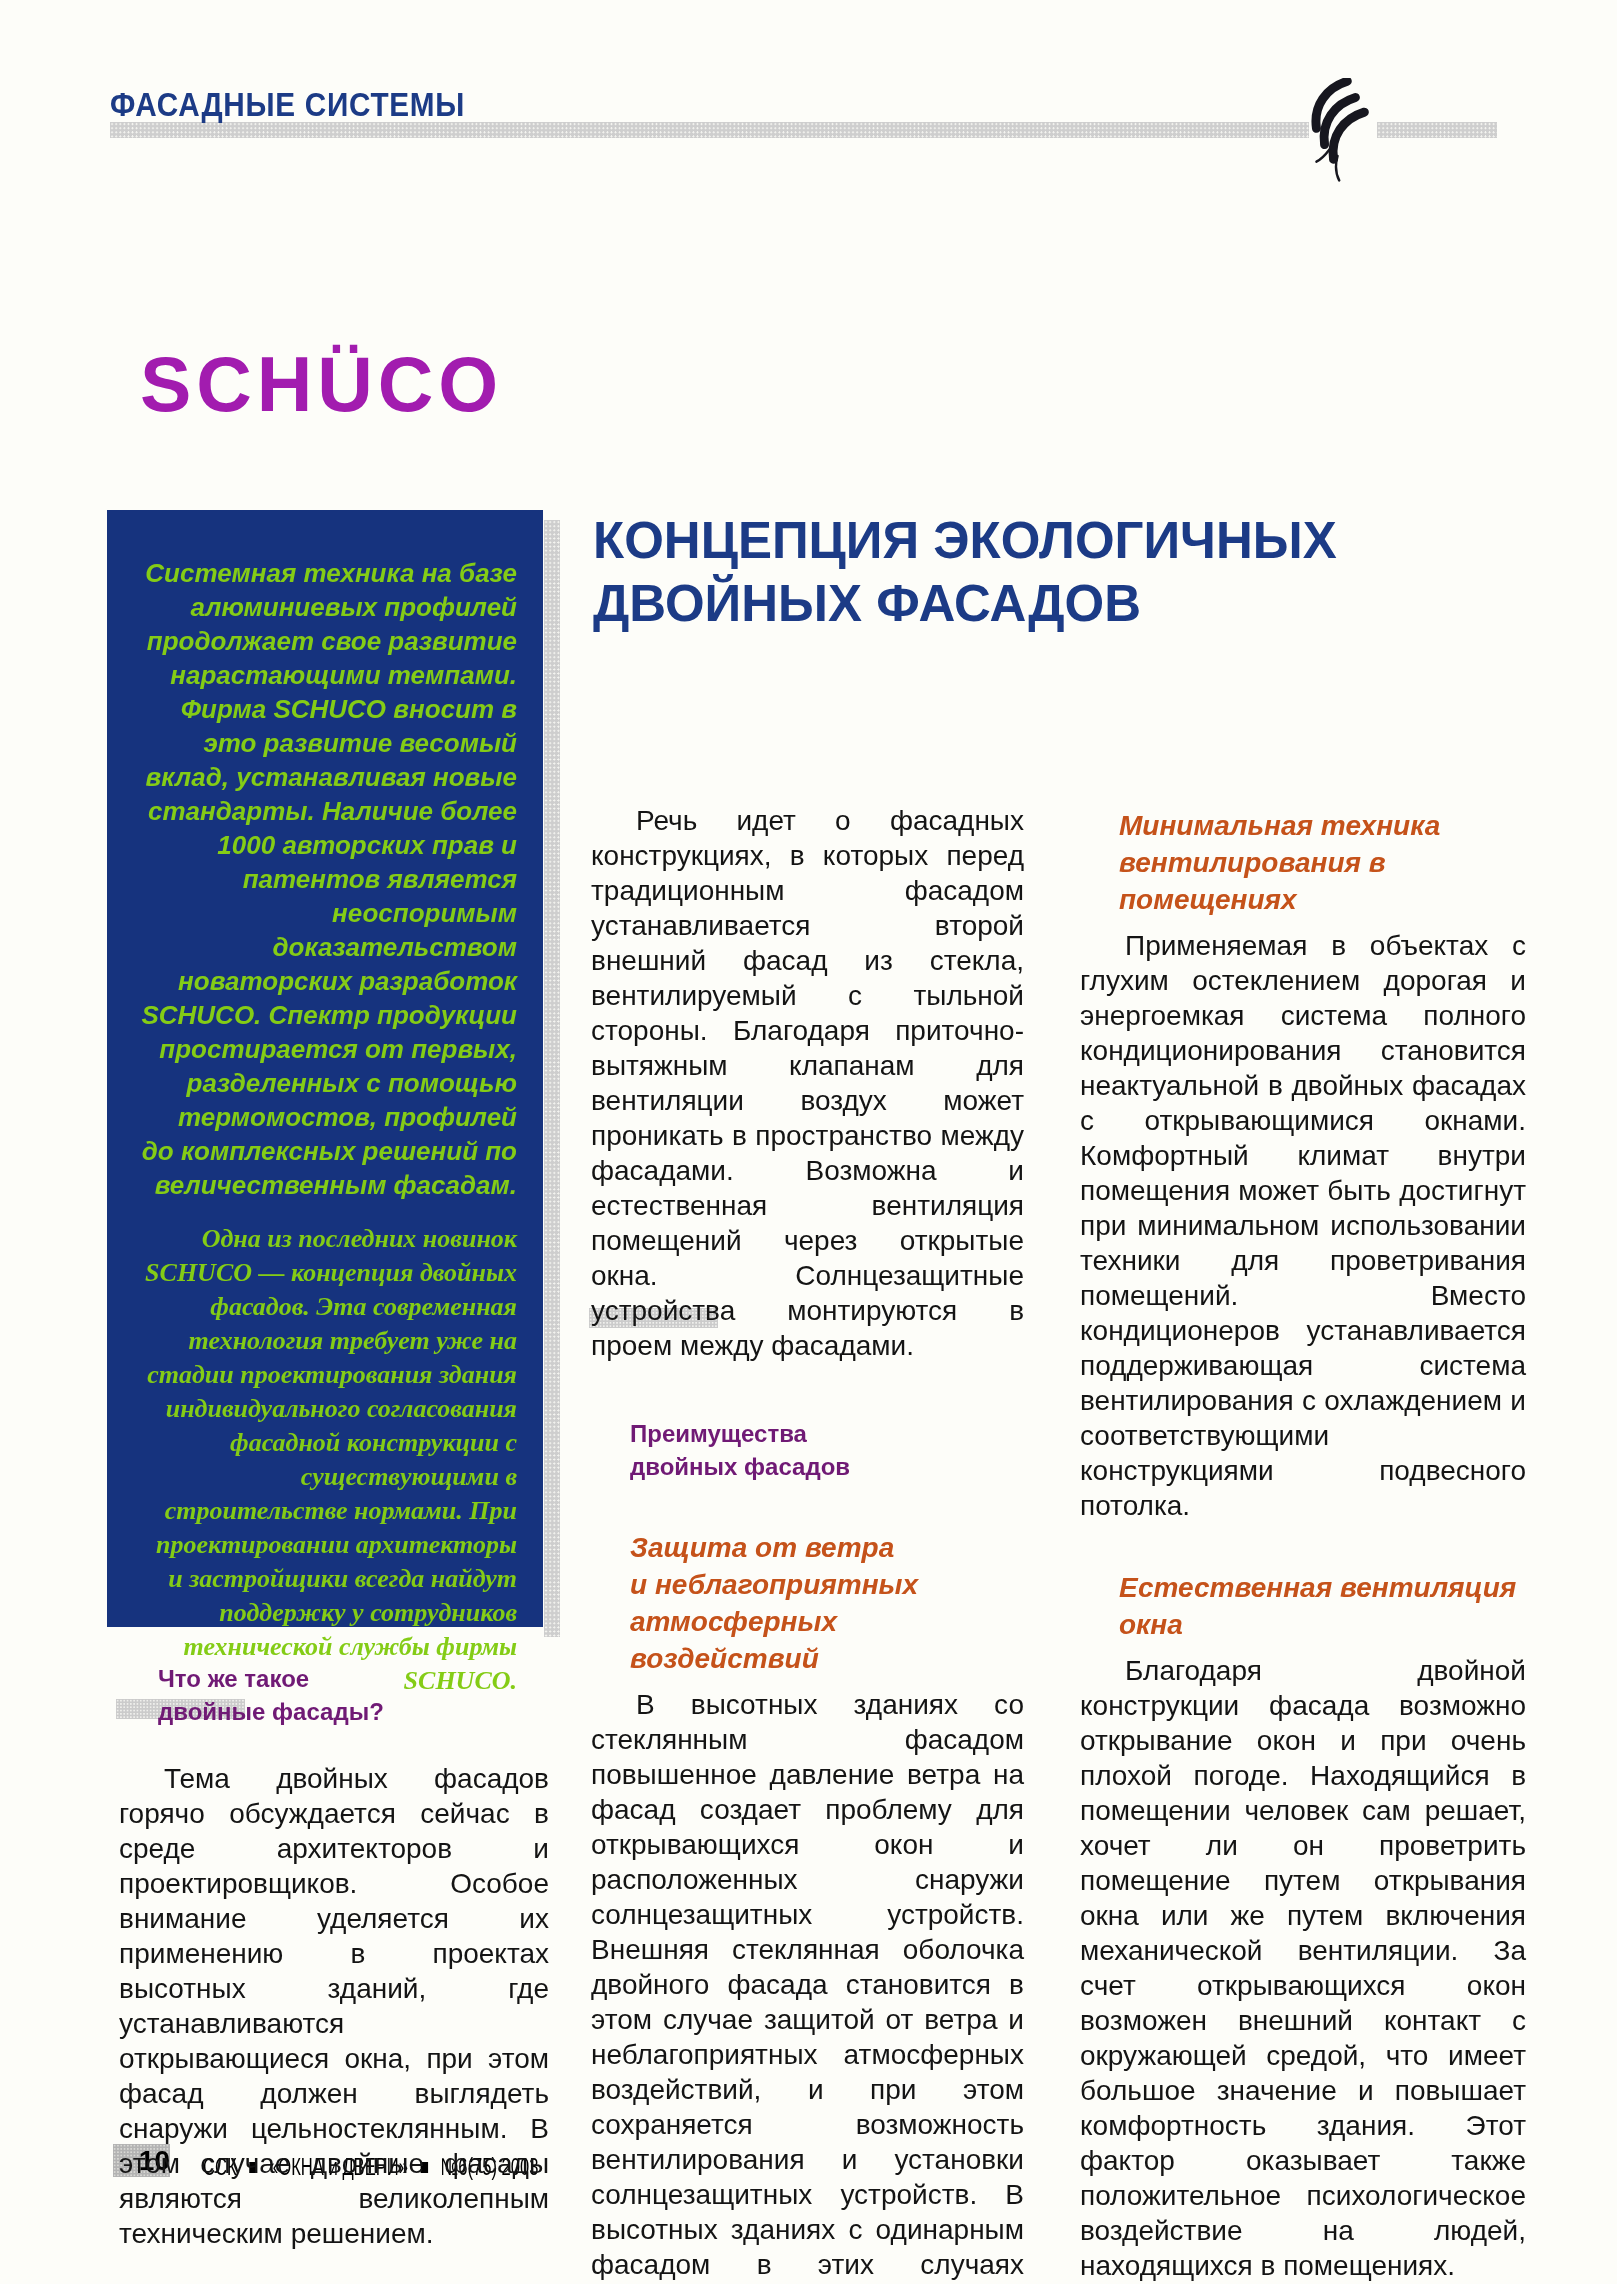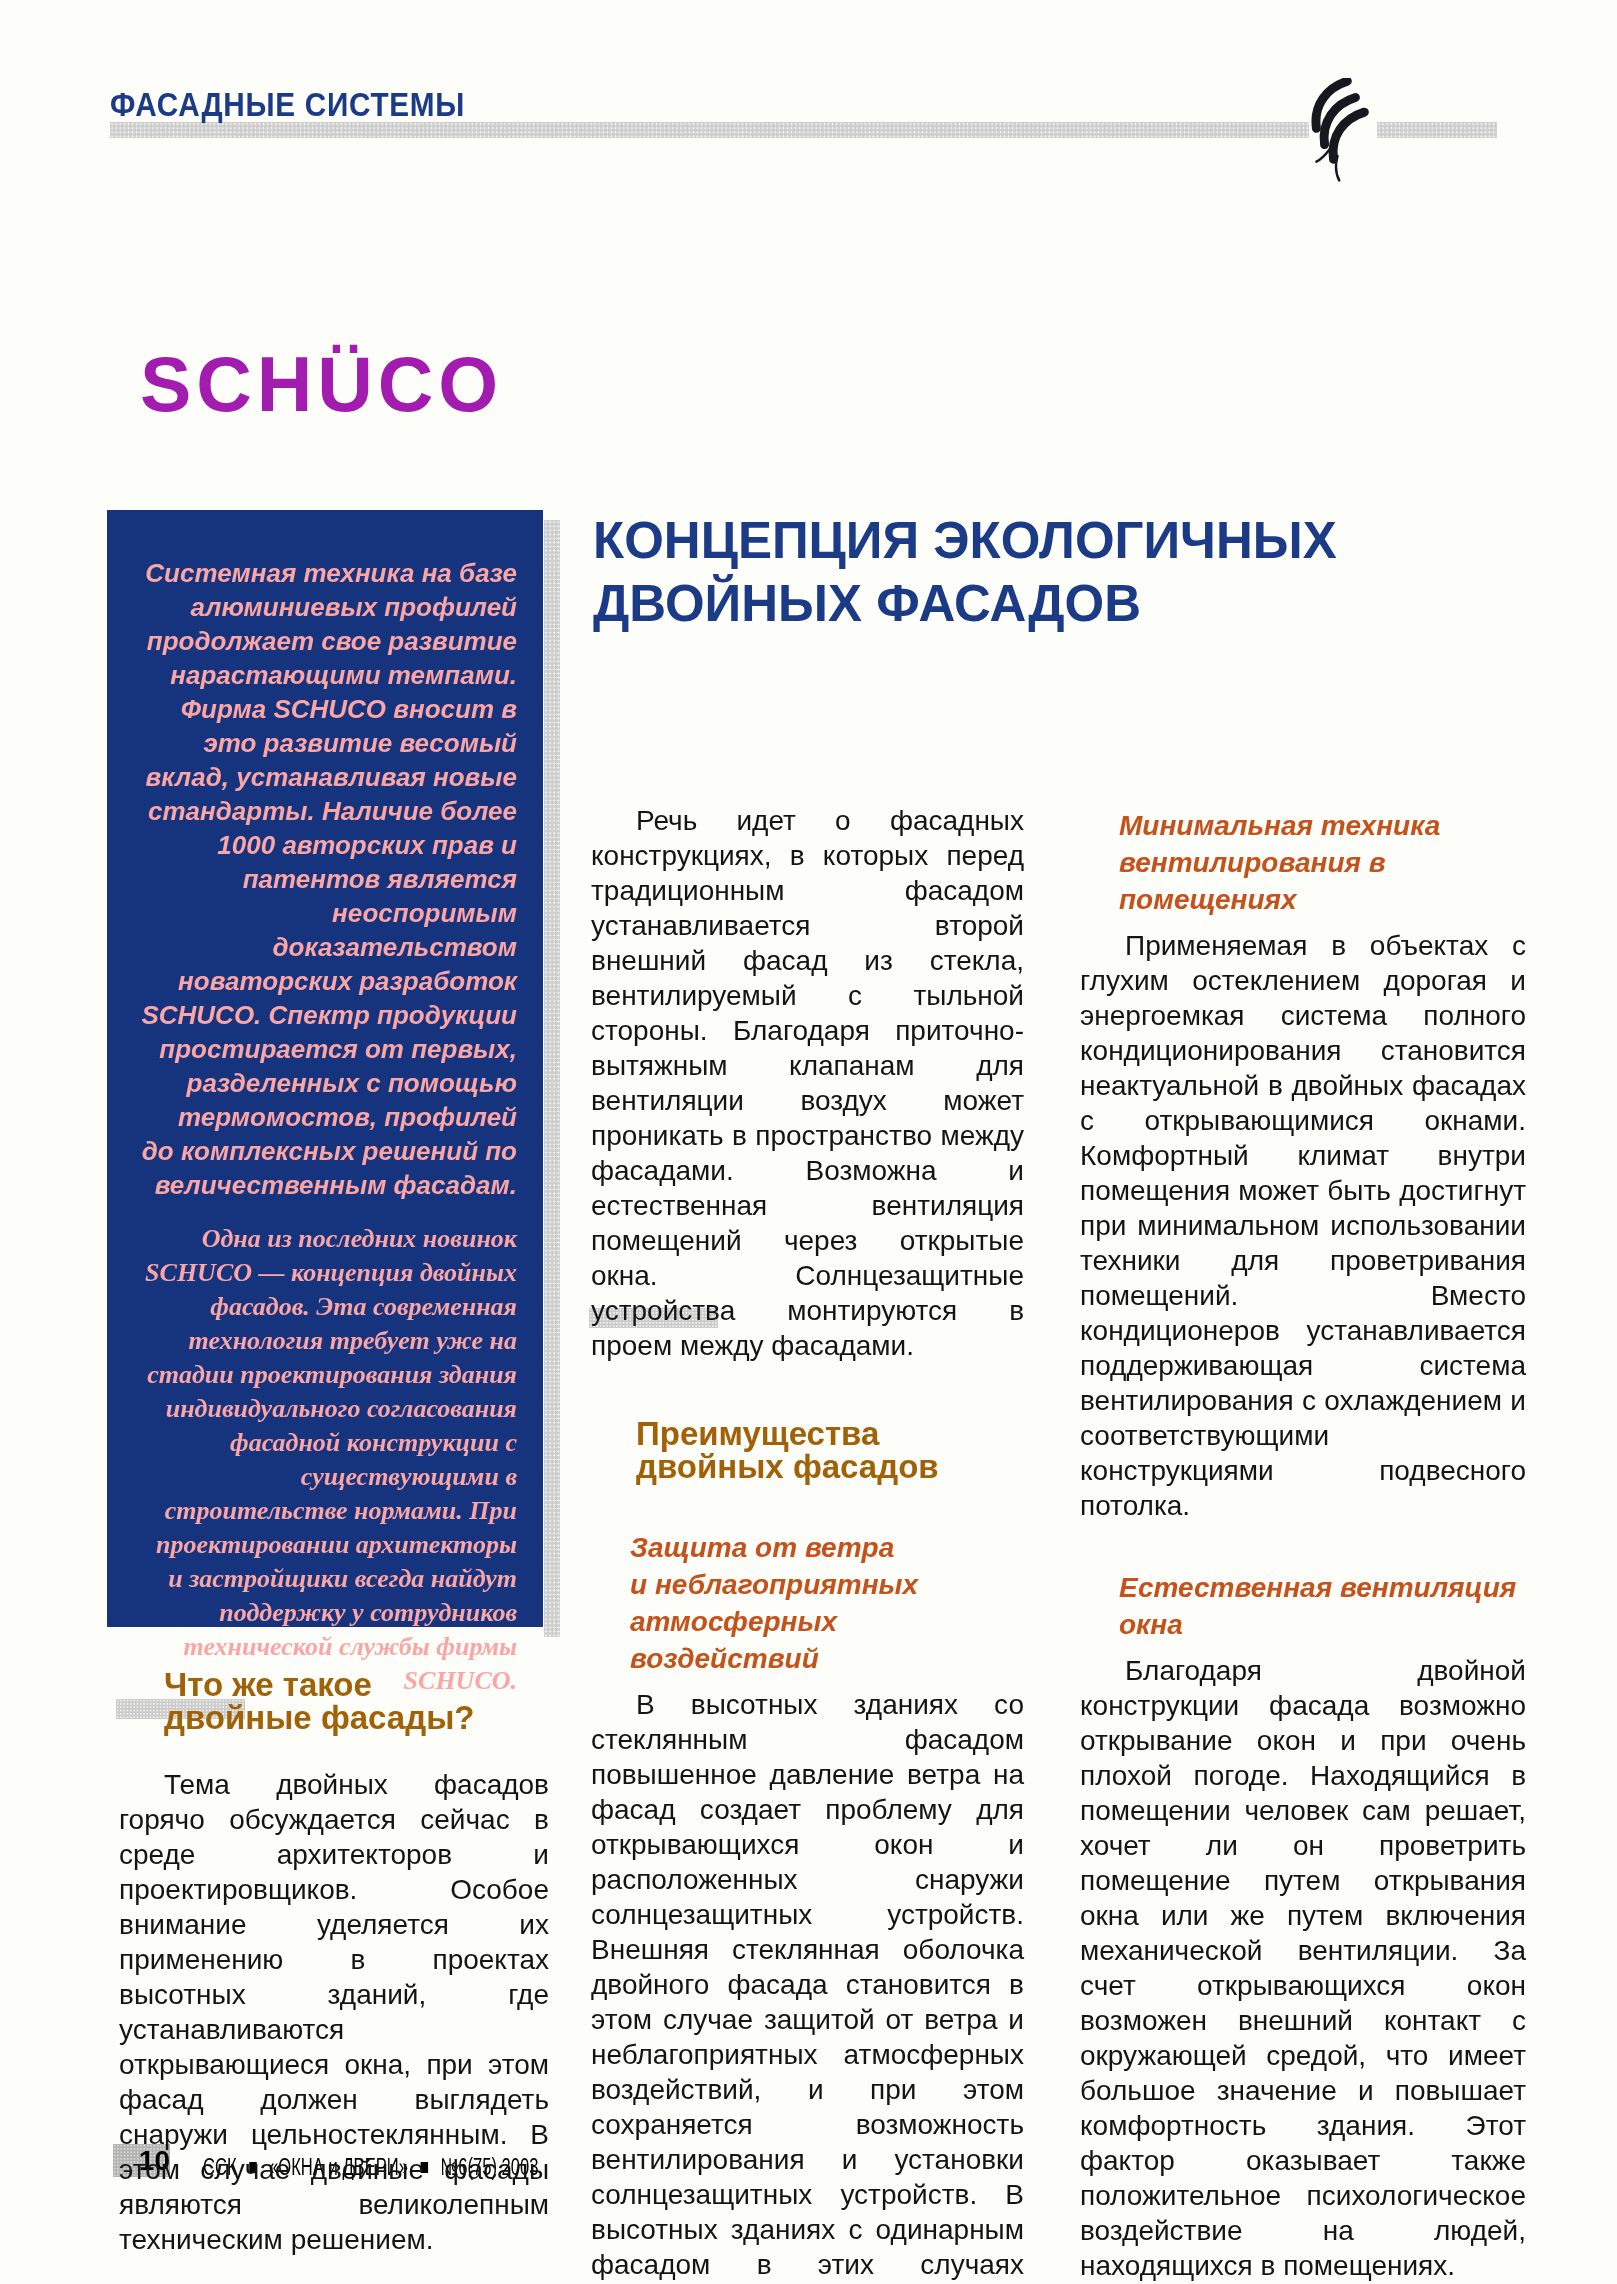--- a/index.html
+++ b/index.html
@@ -35,38 +35,38 @@
   .article-title{
     position:absolute;left:593px;top:509px;margin:0;
     font-size:51px;line-height:63px;font-weight:bold;color:#1c3b86;
     letter-spacing:0;white-space:nowrap;
   }
   
   .intro-box{
     position:absolute;left:107px;top:510px;width:436px;height:1117px;
     background:#16337e;box-sizing:border-box;
     padding:46px 26px 0 34px;
-    color:#fca5a5;font-style:italic;font-weight:bold;
+    color:#84cc16;font-style:italic;font-weight:bold;
     font-size:26px;line-height:34px;text-align:right;
     z-index:1;
   }
   .intro-box p{margin:0;}
   .intro-box p.p2{margin-top:20px;font-family:Liberation Serif, serif;}
   .box-shadow-strip{position:absolute;left:544px;top:520px;width:16.3px;height:1117px;z-index:0;}
   
   .col{position:absolute;box-sizing:border-box;z-index:1;}
   .col-left{left:119px;top:1662px;width:430px;}
   .col-mid{left:591px;top:803px;width:433px;}
   .col-right{left:1063px;top:807px;width:446px;margin-left:17px;}
   .body-p{
     margin:0;font-size:28px;line-height:35px;color:#141414;
     text-align:justify;text-indent:45px;
   }
   .orange-h{
-    margin:6px;font-size:33px;line-height:33px;font-weight:bold;color:#a16207;
+    margin:0;font-size:24px;line-height:33px;font-weight:bold;color:#701a75;
     padding-left:39px;position:relative;z-index:2;
   }
   .orange-sub{
     margin:0;font-size:28px;line-height:37px;font-weight:bold;font-style:italic;color:#c5521a;
     padding-left:39px;position:relative;z-index:2;
   }
   .graybar{
     position:absolute;width:129px;height:19.5px;z-index:0;
     background-color:#cbcbcb;
     background-image:radial-gradient(#efefec 0.8px, transparent 0.8px);

